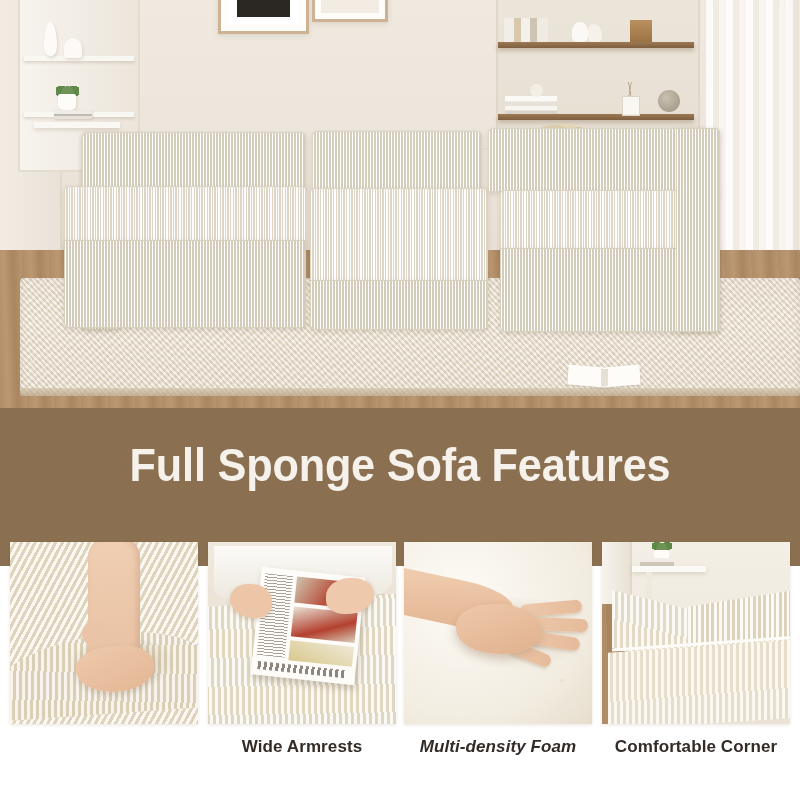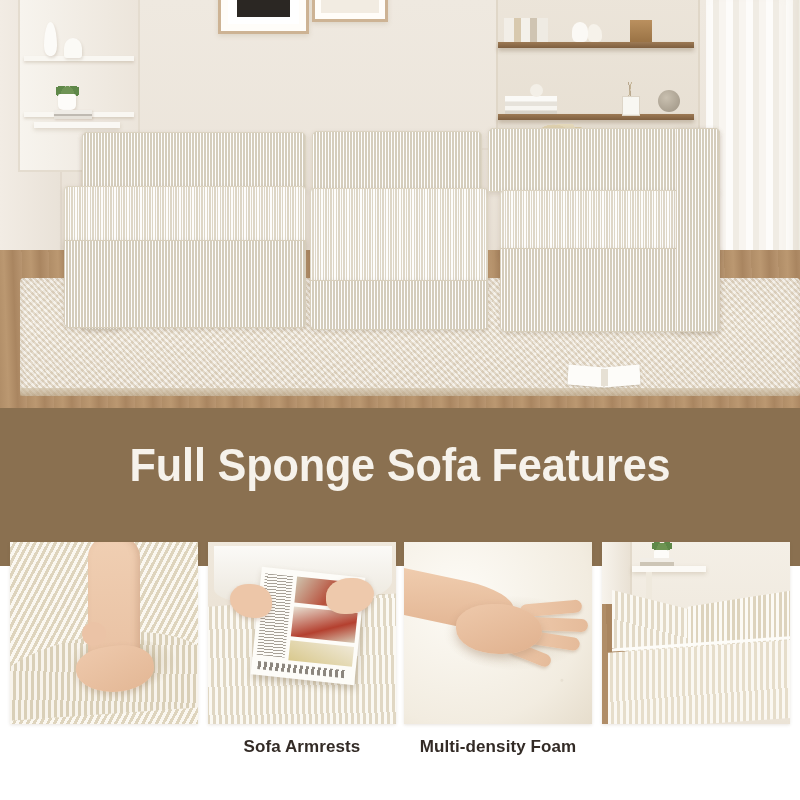--- a/index.html
+++ b/index.html
@@ -238,21 +238,21 @@
   .t4-backR{position:absolute;left:86px;top:56px;width:112px;height:62px;
     background:repeating-linear-gradient(90deg,#fcfaf5 0 2.6px,#ddd3bd 2.6px 5.2px);transform:skewY(-9deg);}
   .t4-seat{position:absolute;left:6px;top:104px;width:192px;height:78px;
     background:repeating-linear-gradient(89deg,#fbf8f2 0 3px,#e6ddca 3px 6px);transform:skewY(-4deg);}
   .t4-seam{position:absolute;left:10px;top:100px;width:188px;height:3px;background:#fdfcf8;transform:skewY(-4deg);}
 
   
   .captions{position:absolute;left:0;top:736px;width:800px;height:60px;}
   .cap-item{position:absolute;top:0;width:198px;text-align:center;color:#332b26;
     font-size:17px;line-height:22px;font-weight:bold;letter-spacing:.1px;}
-  .c1{left:5px;} .c2{left:203px;} .c3{left:399px;} .c4{left:597px;}
+  .c1{left:5px;} .c2{left:203px;} .c3{left:399px;font-style:italic;} .c4{left:597px;}
 </style>
 </head>
 <body>
 
 <div class="page">
 
   <div class="hero">
     <div class="hero-wall"></div>
     <div class="hero-wall-panel"></div>
     <div class="wall-molding"></div>
@@ -371,17 +371,18 @@
         <div class="t4-pot"></div>
         <div class="t4-books"></div>
       <div class="t4-backL"></div>
         <div class="t4-backR"></div>
       <div class="t4-seam"></div>
         <div class="t4-seat"></div>
     </div>
   </div>
 
   <div class="captions">
-    <div class="cap-item c2">Sofa Armrests</div>
+    <div class="cap-item c2">Wide Armrests</div>
     <div class="cap-item c3">Multi-density Foam</div>
+    <div class="cap-item c4">Comfortable Corner</div>
   </div>
 
 </div>
 
 </body></html>

